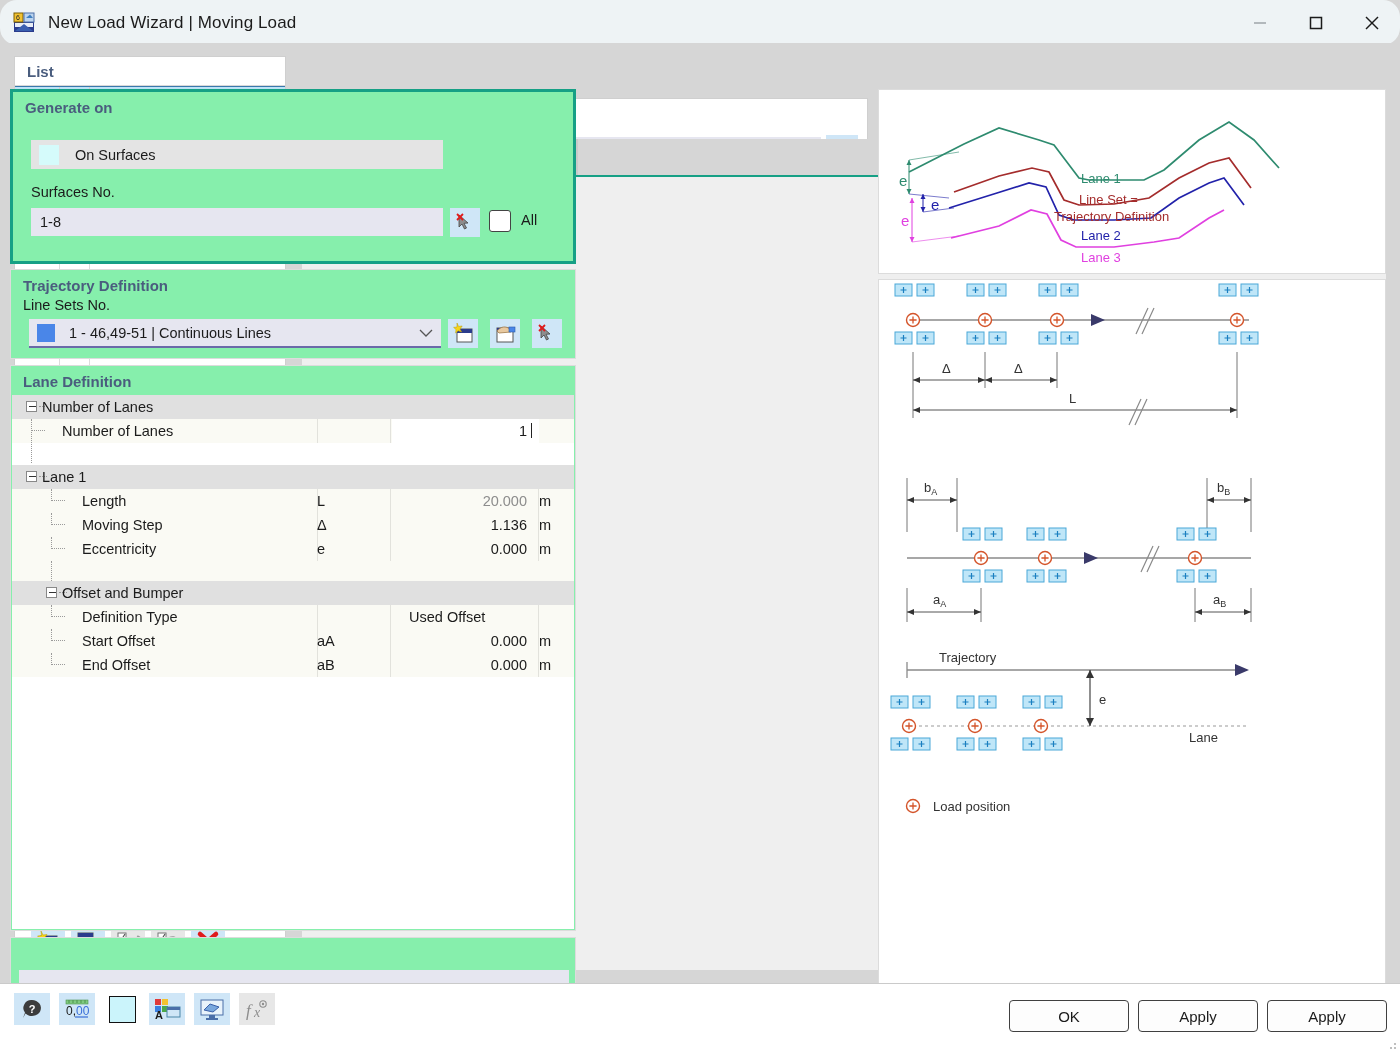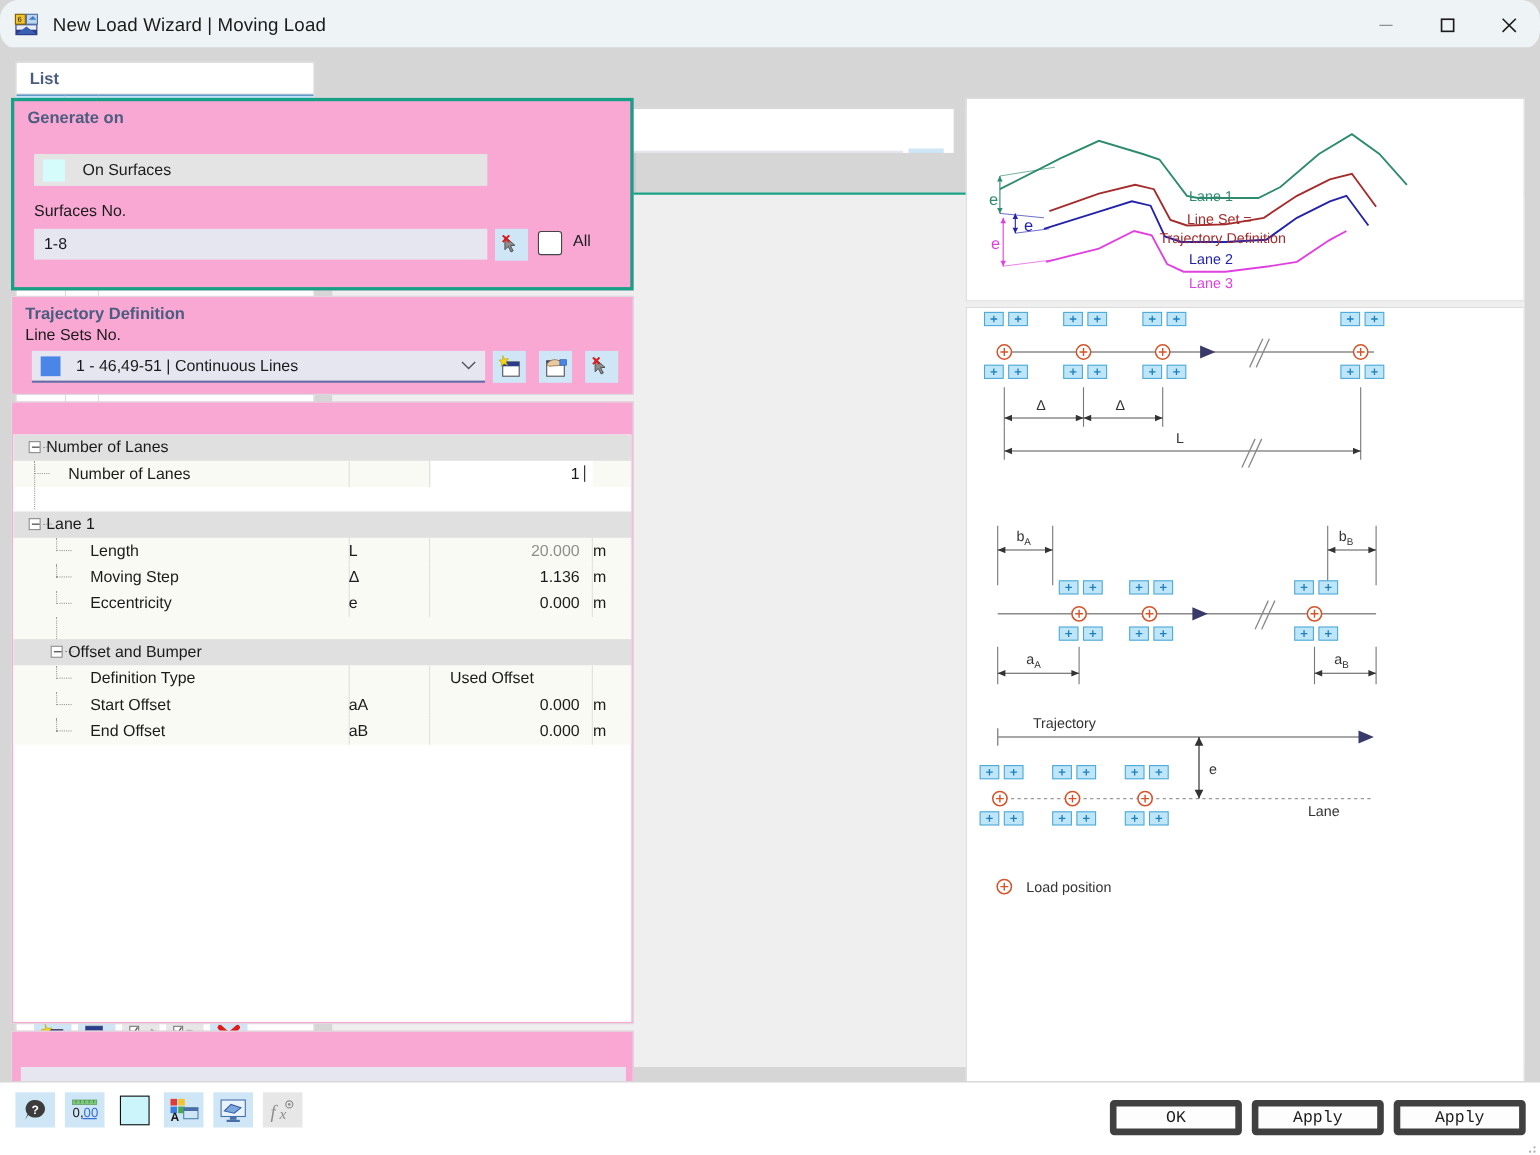--- a/index.html
+++ b/index.html
@@ -93,21 +93,21 @@
   }
   .tab.active{ background:#efefef; }
 
   .content-pane{
     position:absolute; left:302px; top:132px; width:1084px; height:795px;
     background:#efefef; border-top:2px solid #16a085;
   }
 
   
   .grp{
-    position:absolute; background:#f9a8d4; border:1px solid #dcdcdc;
+    position:absolute; background:#86efac; border:1px solid #dcdcdc;
   }
   .grp-title{
     font-weight:bold; color:#4a5d7e; font-size:15px; padding:7px 0 0 12px;
   }
   .g-generate{
     left:10px; top:46px; width:566px; height:175px;
     border:3px solid #16a085;
   }
   .readonly-row{
     position:absolute; left:18px; top:48px; width:412px; height:29px;
@@ -172,22 +172,22 @@
     position:absolute; left:0; top:983px; width:1400px; height:67px; background:#fff;
     border-top:1px solid #cacaca;
   }
   .bb-left{ position:absolute; left:14px; top:9px; display:flex; gap:9px; align-items:center;}
   .bbtn{ width:36px; height:32px; display:flex; align-items:center; justify-content:center;}
   .bbtn.on{ background:#cfe6f7; }
   .bbtn.off{ background:#e7e7e7; }
   .bbtn.plain{ background:transparent; }
   .bb-right{ position:absolute; right:13px; top:16px; display:flex; gap:9px;}
   .dlg-btn{
-    width:120px; height:32px; border:6px solid #404040; border-radius:4px;
-    background:#fdfdfd; font-size:15px; font-family:Liberation Mono, monospace;
+    width:120px; height:32px; border:1px solid #404040; border-radius:4px;
+    background:#fdfdfd; font-size:15px; font-family:Liberation Sans, sans-serif;
     color:#1b1b1b; cursor:default;
   }
   .grip{ position:absolute; right:3px; bottom:3px; width:10px; height:10px;}
 </style>
 </head>
 <body>
 
 <div class="titlebar">
   <span class="title-icon">
     <svg width="24" height="24" viewBox="0 0 24 24">
@@ -359,20 +359,21 @@
     </div>
     <div style="position:absolute; left:521px; top:49px; width:30px; height:29px; background:#cfe6f7; display:flex; align-items:center; justify-content:center;">
       <svg width="20" height="20" viewBox="0 0 20 20">
         <path d="M4 2 L4 14 L7 11 L9.5 16 L11.5 15 L9 10.3 L13 10 Z" fill="#8d8d8d" stroke="#444" stroke-width=".8"></path>
         <path d="M2 1 L8 7 M8 1 L2 7" stroke="#e01b1b" stroke-width="1.8"></path>
       </svg>
     </div>
   </div>
 
   <div class="grp g-lane">
+    <div class="grp-title">Lane Definition</div>
     <div class="tt" id="tt-host">
         <div class="tt-row tt-group">
           <span class="expander" style="left: 14px; top: 6px;"></span>
           <span class="doth" style="left: 27px; top: 11px; width: 8px;"></span>
           <span class="tt-label" style="left: 30px;">Number of Lanes</span>
         </div>
         <div class="tt-row tt-data">
           <span class="colsep" style="left: 305px;"></span>
           <span class="colsep" style="left: 378px;"></span>
           <span class="colsep" style="left: 526px;"></span>

